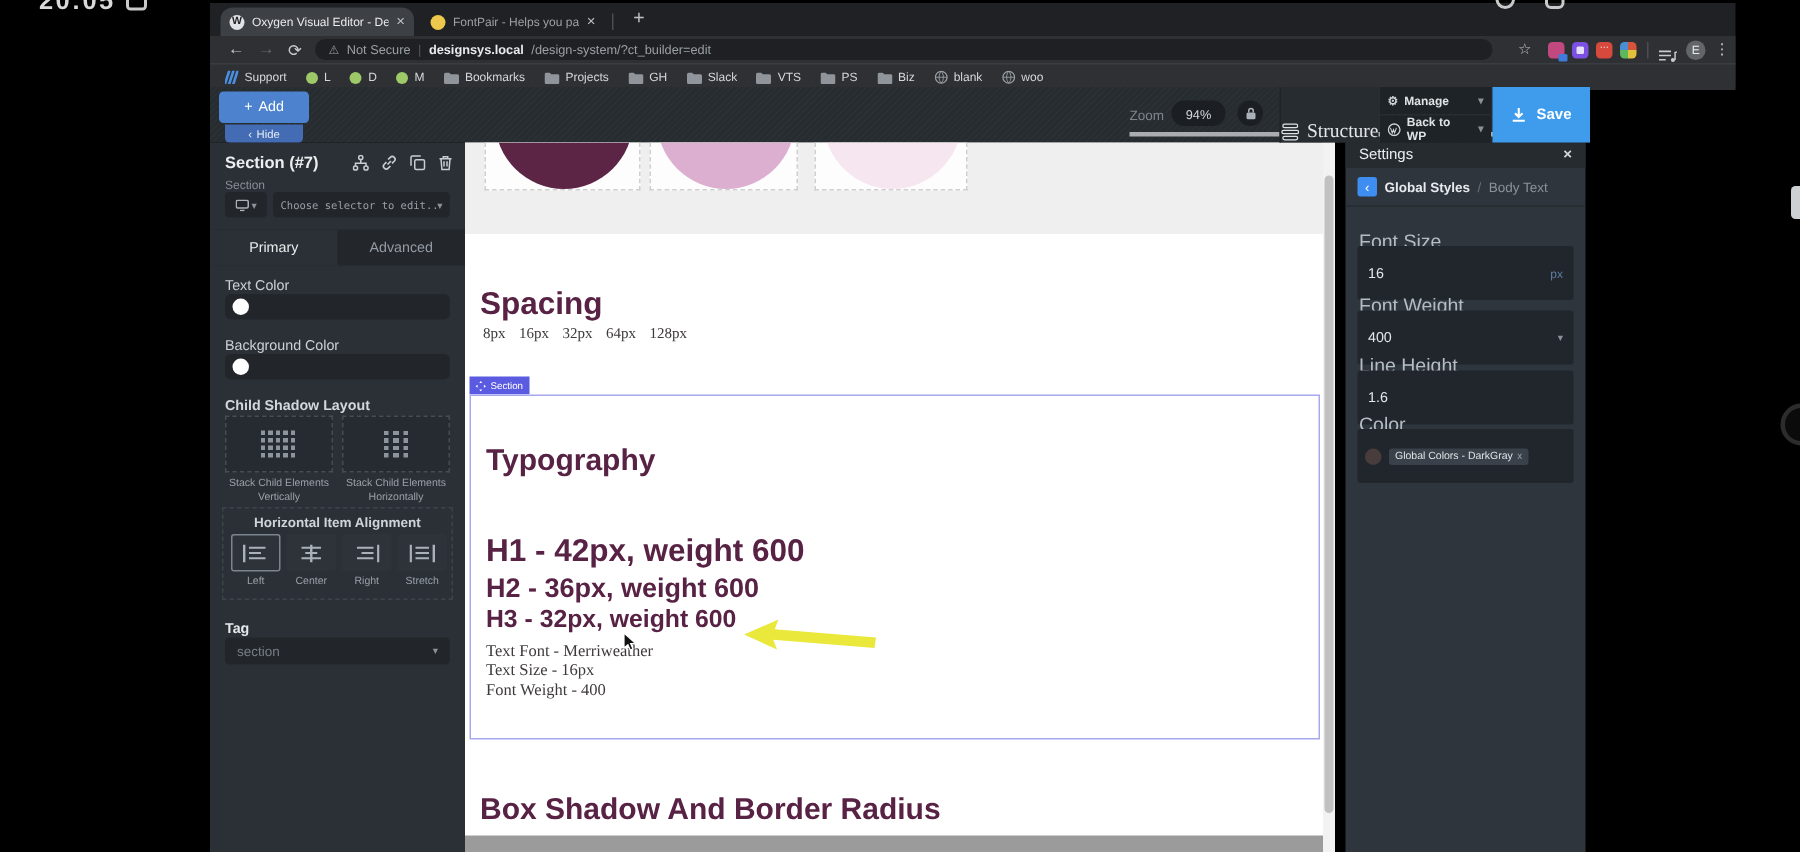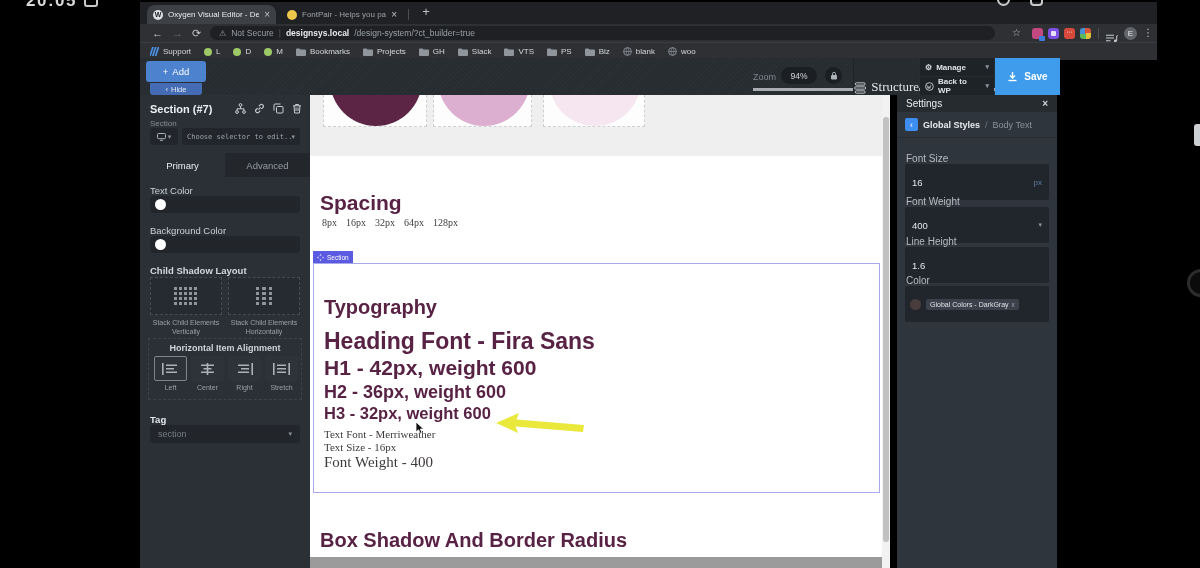--- a/index.html
+++ b/index.html
@@ -122,21 +122,21 @@
   
   .rpanel { left:897px; top:95px; width:160px; height:473px; background:#2f353c; }
   .rp-header { left:0; top:0; width:160px; height:17px; background:#262b30; display:flex; align-items:center; padding:0 9px; }
   .rp-header .t { font-size:10px; font-weight:normal; color:#e9edf0; flex:1; }
   .rp-header .x { font-size:10px; color:#d2d6da; font-weight:bold; }
   .rp-crumb { left:0; top:17px; width:160px; height:26px; display:flex; align-items:center; padding:0 8px; gap:5px; border-bottom:1px solid #262b30; }
   .back-sq { width:13px; height:13px; background:#3d8ef0; border-radius:2px; color:#fff; font-size:9px; display:flex; align-items:center; justify-content:center; }
   .crumb-parent { font-size:9px; font-weight:bold; color:#e6eaee; }
   .crumb-sep { font-size:9px; color:#6b727a; }
   .crumb-cur { font-size:9px; color:#8b929a; }
-  .rp-label { left:9px; font-size:10px; color:#b6bcc3; }
+  .rp-label { left:9px; font-size:13px; color:#b6bcc3; }
   .rp-input { left:8px; width:144px; height:17px; background:#21262c; border-radius:2px; display:flex; align-items:center; padding:18px 7px; }
   .rp-input .v { font-size:9.5px; color:#e3e7ea; flex:1; }
   .rp-input .u { font-size:8px; color:#5f7ea3; }
   .color-sw { width:11px; height:11px; border-radius:50%; background:#483c3c; }
   .color-chip { margin-left:5px; height:11px; background:#3a414a; border-radius:2px; display:flex; align-items:center; padding:0 4px; gap:3px; }
   .color-chip .c { font-size:7px; color:#dfe3e7; }
   .color-chip .r { font-size:6.5px; color:#9aa1a8; }
 
   
   .edge-tab { left:1194px; top:124px; width:6px; height:22px; background:#ccd0d3; border-radius:3px 0 0 3px; }
@@ -173,21 +173,21 @@
 
   <div class="a addr-row">
     <span class="a nav-ic" style="left:12px">←</span>
     <span class="a nav-ic dim" style="left:32px">→</span>
     <span class="a nav-ic" style="left:52px">⟳</span>
     <div class="a url-pill">
       <span class="warn-ic">⚠</span>
       <span class="sec-label">Not Secure</span>
       <span class="url-sep">|</span>
       <span class="url-host">designsys.local</span>
-      <span class="url-path trunc">/design-system/?ct_builder=true</span>
+      <span class="url-path trunc">/design-system/?ct_builder=edit</span>
     </div>
     <span class="a star-ic">☆</span>
     <span class="a ext ext1">
         <span class="badge"></span>
       </span>
     <span class="a ext ext2"></span>
     <span class="a ext ext3">⋯</span>
     <span class="a ext ext4"></span>
     <span class="a ext-sep"></span>
     <span class="a playlist-ic">
@@ -456,27 +456,26 @@
   </div>
 
   <div class="a sec-badge">
     <svg width="7" height="7" viewBox="0 0 7 7" fill="#fff">
         <path d="M3.5 0l1 1.4h-2zM3.5 7l1-1.4h-2zM0 3.5l1.4-1v2zM7 3.5l-1.4-1v2z"></path>
       </svg>
     <span>Section</span>
   </div>
   <div class="a sel-section">
     <div class="a h-maroon" style="left:10px; top:32px; font-size:20px;">Typography</div>
-    <div class="a h-maroon" style="left:10px; top:64px; font-size:23px;">Heading Font - Fira Sans</div>
     <div class="a h-maroon" style="left:10px; top:92px; font-size:21px;">H1 - 42px, weight 600</div>
     <div class="a h-maroon" style="left:10px; top:118px; font-size:18px;">H2 - 36px, weight 600</div>
     <div class="a h-maroon" style="left:10px; top:140px; font-size:16.5px;">H3 - 32px, weight 600</div>
     <div class="a serif" style="left:10px; top:164px; font-size:11px;">Text Font - Merriweather</div>
     <div class="a serif" style="left:10px; top:177px; font-size:11px;">Text Size - 16px</div>
-    <div class="a serif" style="left:10px; top:190px; font-size:15px;">Font Weight - 400</div>
+    <div class="a serif" style="left:10px; top:190px; font-size:11px;">Font Weight - 400</div>
     <svg class="a" style="left:182px; top:148px;" width="88" height="24" viewBox="0 0 88 24">
       <path d="M0 11 L23 1 L20.5 7.5 L88 13 L87 20 L19.5 14.5 L22 21 Z" fill="#e9e83b"></path>
     </svg>
     <svg class="a" style="left:101px; top:157px;" width="10" height="14" viewBox="0 0 10 14">
       <path d="M1 1L1 11L3.6 8.8L5.2 12.4L7 11.6L5.4 8.1L8.6 7.9Z" fill="#111" stroke="#fff" stroke-width="0.8"></path>
     </svg>
   </div>
 
   <div class="a h-maroon" style="left:10px; top:434px; font-size:20px;">Box Shadow And Border Radius</div>
   <div class="a page-bottom"></div>

